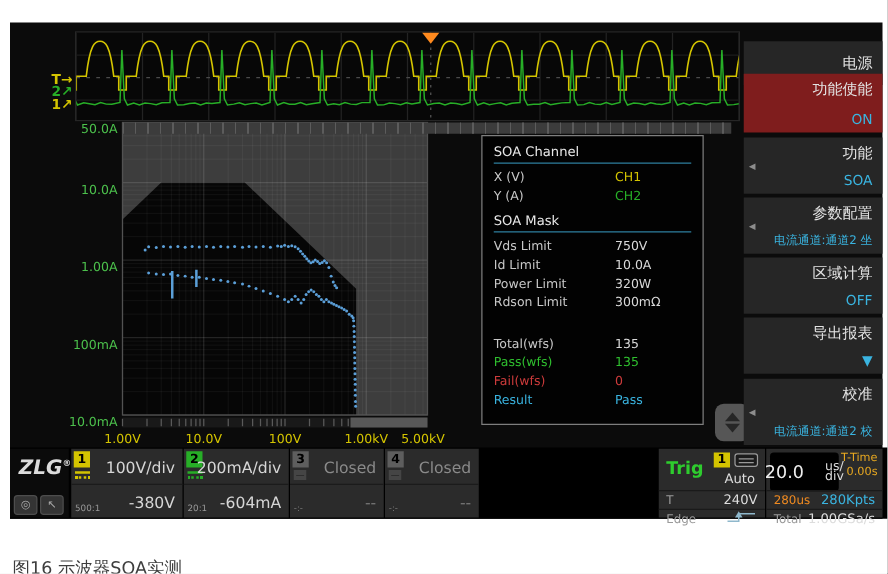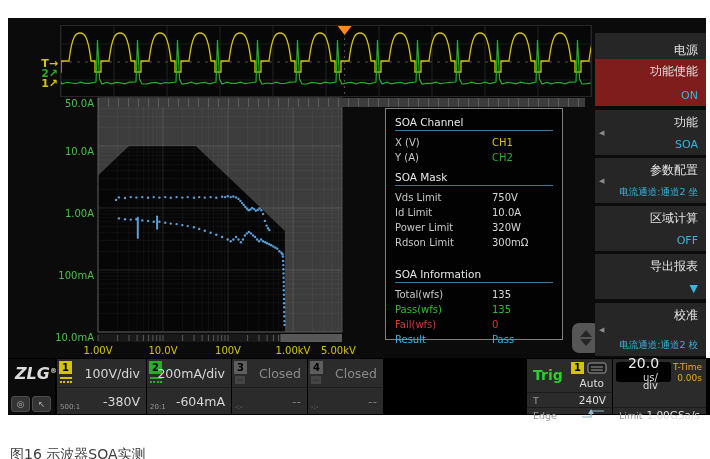--- a/index.html
+++ b/index.html
@@ -83,22 +83,22 @@
   .trig-badges{position:absolute;right:5px;top:3px;display:flex;gap:3px;align-items:center;}
   .tbadge{position:static;display:inline-block;width:13px;height:12px;line-height:12px;text-align:center;
           font-size:10px;font-weight:bold;color:#000;background:var(--ch1);}
   .trig-mode{position:absolute;right:8px;top:18px;font-size:10.5px;color:#ddd;}
   .t-r2{position:absolute;left:0;right:0;top:33px;height:14px;border-top:1px solid #1a1a1a;}
   .t-r3{position:absolute;left:0;right:0;top:48px;height:9px;border-top:1px solid #1a1a1a;}
   .lab-l{position:absolute;left:6px;top:2px;font-size:9.5px;color:#9a9a9a;}
   .val-r{position:absolute;right:6px;top:1px;font-size:10.5px;color:#ddd;}
   .edge-ico{position:absolute;right:6px;top:0px;}
 
-  .tb-main{position:absolute;left:3px;top:3px;width:55px;height:20px;background:#000;border-radius:3px;
-           display:flex;align-items:center;justify-content:center;gap:3px;flex-direction:column;}
+  .tb-main{position:absolute;left:3px;top:3px;width:55px;height:31px;background:#000;border-radius:3px;
+           display:flex;align-items:center;justify-content:center;gap:3px;}
   .tb-num{font-size:14px;color:#eee;}
   .tb-unit{display:flex;flex-direction:column;font-size:10px;line-height:7.5px;color:#ddd;margin-left:14px;}
   .tb-ttime{position:absolute;right:4px;top:3px;text-align:right;font-size:9px;line-height:11px;color:#e8a820;}
   .tb-ttime span{display:block;}
   .o{color:#f08a20;} .c{color:var(--accent-cyan);} .w{color:#ddd;} .g9{color:#9a9a9a;}
 
   .caption{position:absolute;left:10px;top:446px;font-size:14px;color:#3d3d3d;}
 </style>
 </head>
 <body>
@@ -384,21 +384,20 @@
           <span class="ib-l">Power Limit</span>
           <span class="ib-v">320W</span>
         </div>
         <div class="ib-row">
           <span class="ib-l">Rdson Limit</span>
           <span class="ib-v">300mΩ</span>
         </div>
       </div>
       <div class="ib-gap"></div>
       <div class="ib-sec">
-        <div class="ib-title">SOA Information</div>
         <div class="ib-row">
           <span class="ib-l">Total(wfs)</span>
           <span class="ib-v">135</span>
         </div>
         <div class="ib-row pass">
           <span class="ib-l">Pass(wfs)</span>
           <span class="ib-v">135</span>
         </div>
         <div class="ib-row fail">
           <span class="ib-l">Fail(wfs)</span>
@@ -516,22 +515,26 @@
           <span class="tb-num">20.0</span>
           <span class="tb-unit">
             <span>us/</span>
               <span>div</span>
           </span>
         </div>
         <span class="tb-ttime">
           <span>T-Time</span>
             <span>0.00s</span>
         </span>
+        <div class="t-r2">
+          <span class="lab-l o">280us</span>
+          <span class="val-r c">280Kpts</span>
+        </div>
         <div class="t-r3">
-          <span class="lab-l g9">Limit</span>
+          <span class="lab-l g9">Total</span>
           <span class="val-r w">1.00GSa/s</span>
         </div>
       </div>
     </div>
   </div>
 
   <div class="caption">图16 示波器SOA实测</div>
 </div>
 
 </body></html>

